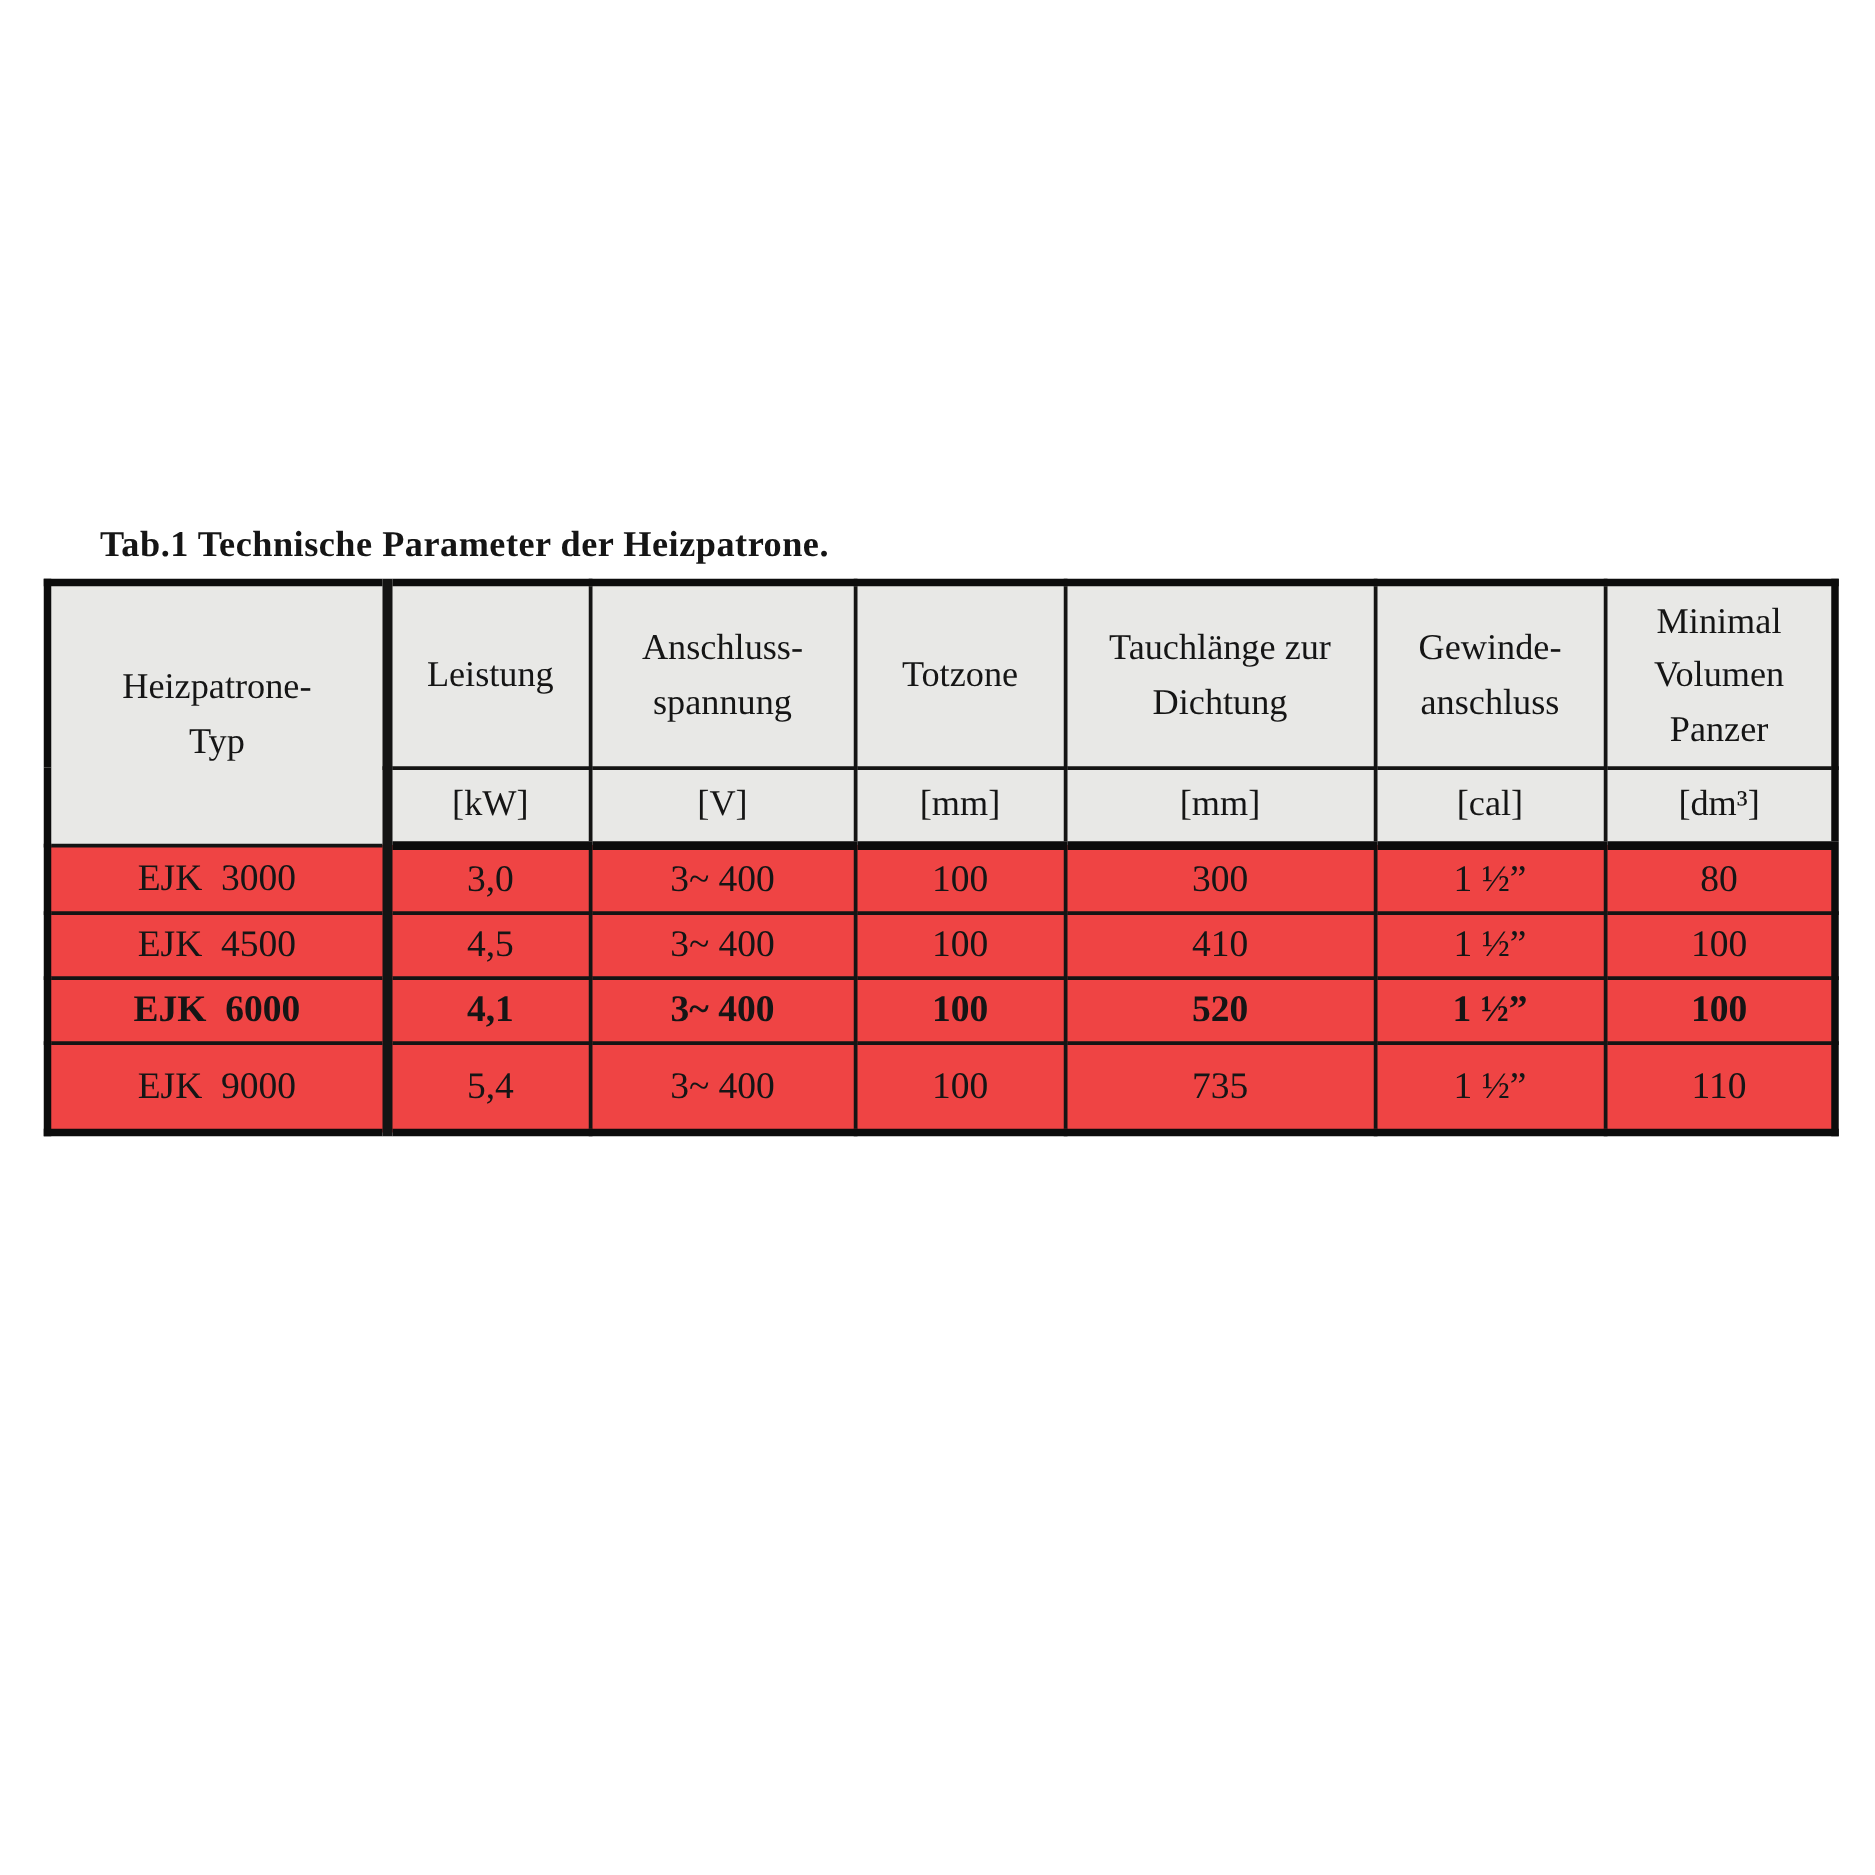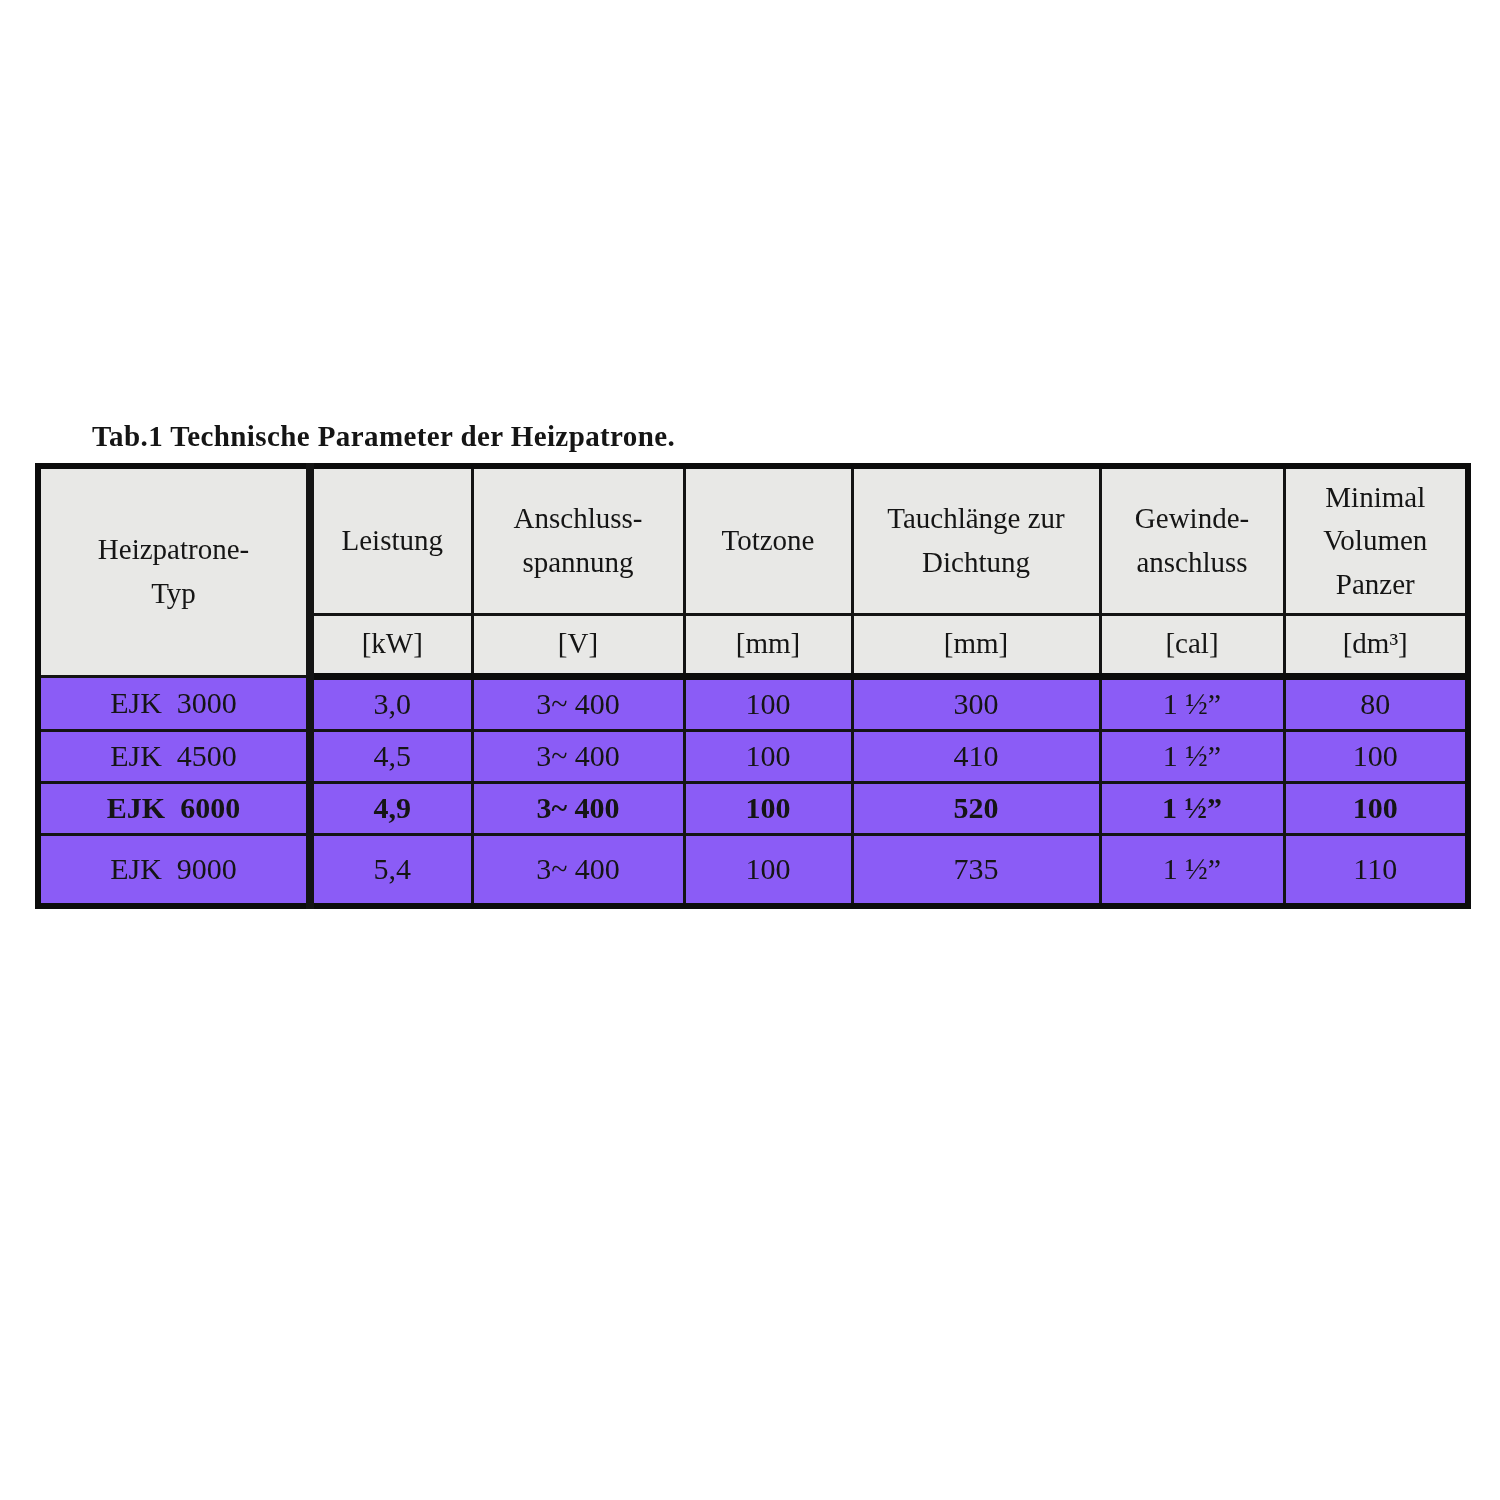--- a/index.html
+++ b/index.html
@@ -10,21 +10,21 @@
     width: 1500px;
     height: 1500px;
     position: relative;
     background: #ffffff;
     font-family: "Liberation Serif", "DejaVu Serif", serif;
     color: #151515;
     overflow: hidden;
   }
   .doc-title {
     position: absolute;
-    left: 92px;
+    left: 80px;
     top: 420px;
     font-size: 29px;
     font-weight: bold;
     letter-spacing: 0.4px;
     white-space: pre;
   }
   table.params {
     position: absolute;
     left: 35px;
     top: 463px;
@@ -57,21 +57,21 @@
   tr.names { height: 148px; }
   tr.units { height: 62px; }
   
   tr.units th,
   th.col-type {
     border-bottom: 7px solid #0c0c0c;
   }
   
   tbody td {
     font-size: 30px;
-    background: #8b5cf6;
+    background: #ef4444;
   }
   tbody tr.r0 { height: 54px; }
   tbody tr.r1 { height: 52px; }
   tbody tr.r2 { height: 52px; font-weight: bold; }
   tbody tr.r3 { height: 72px; }
 </style>
 </head>
 <body>
 
 <div class="page">
@@ -127,21 +127,21 @@
         <td class="col-type">EJK  4500</td>
         <td>4,5</td>
         <td>3~ 400</td>
         <td>100</td>
         <td>410</td>
         <td>1 ½”</td>
         <td>100</td>
       </tr>
       <tr class="r2">
         <td class="col-type">EJK  6000</td>
-        <td>4,9</td>
+        <td>4,1</td>
         <td>3~ 400</td>
         <td>100</td>
         <td>520</td>
         <td>1 ½”</td>
         <td>100</td>
       </tr>
       <tr class="r3">
         <td class="col-type">EJK  9000</td>
         <td>5,4</td>
         <td>3~ 400</td>

